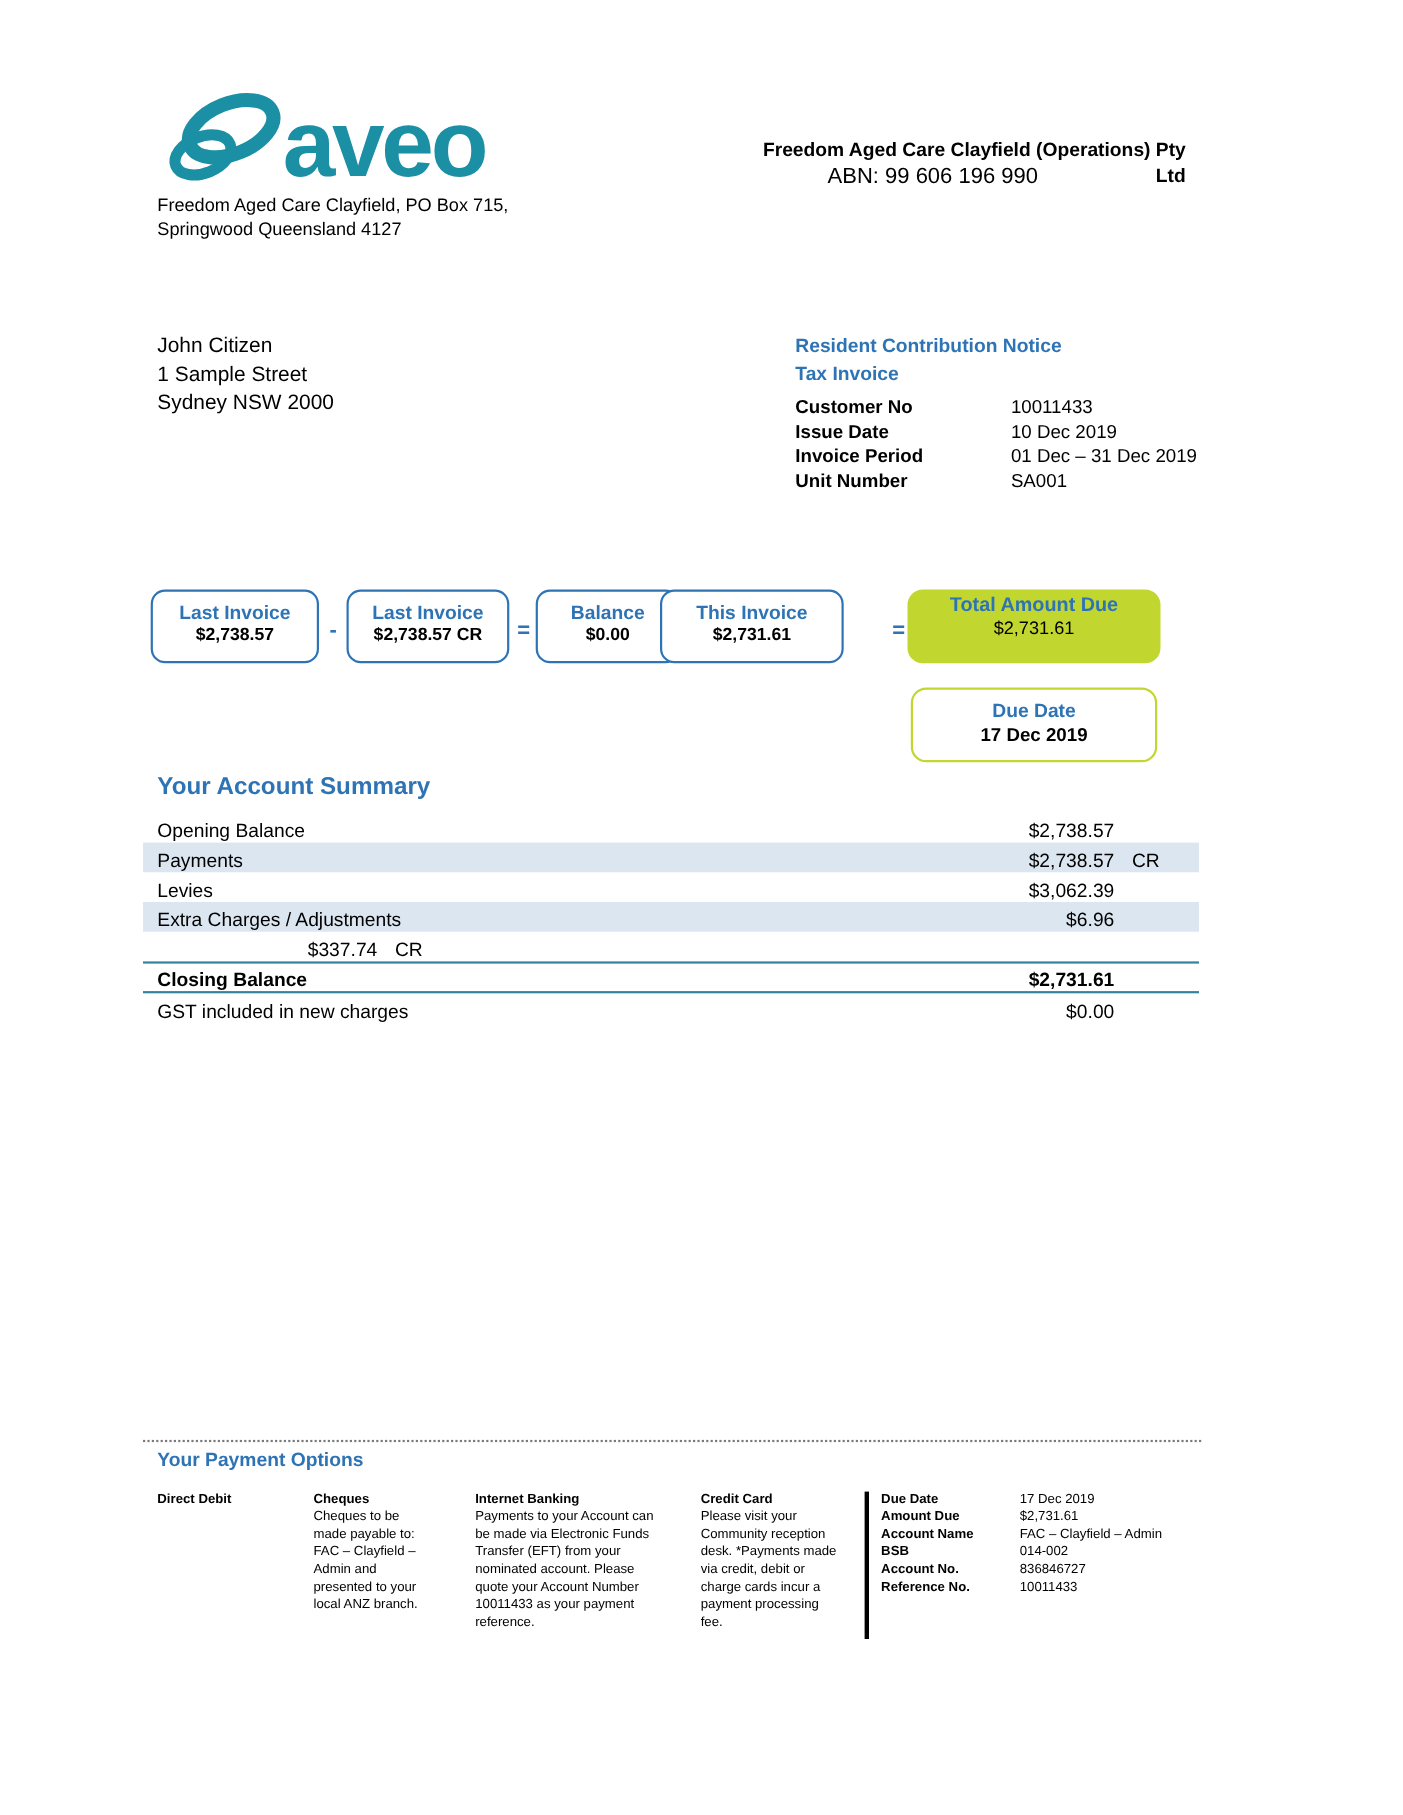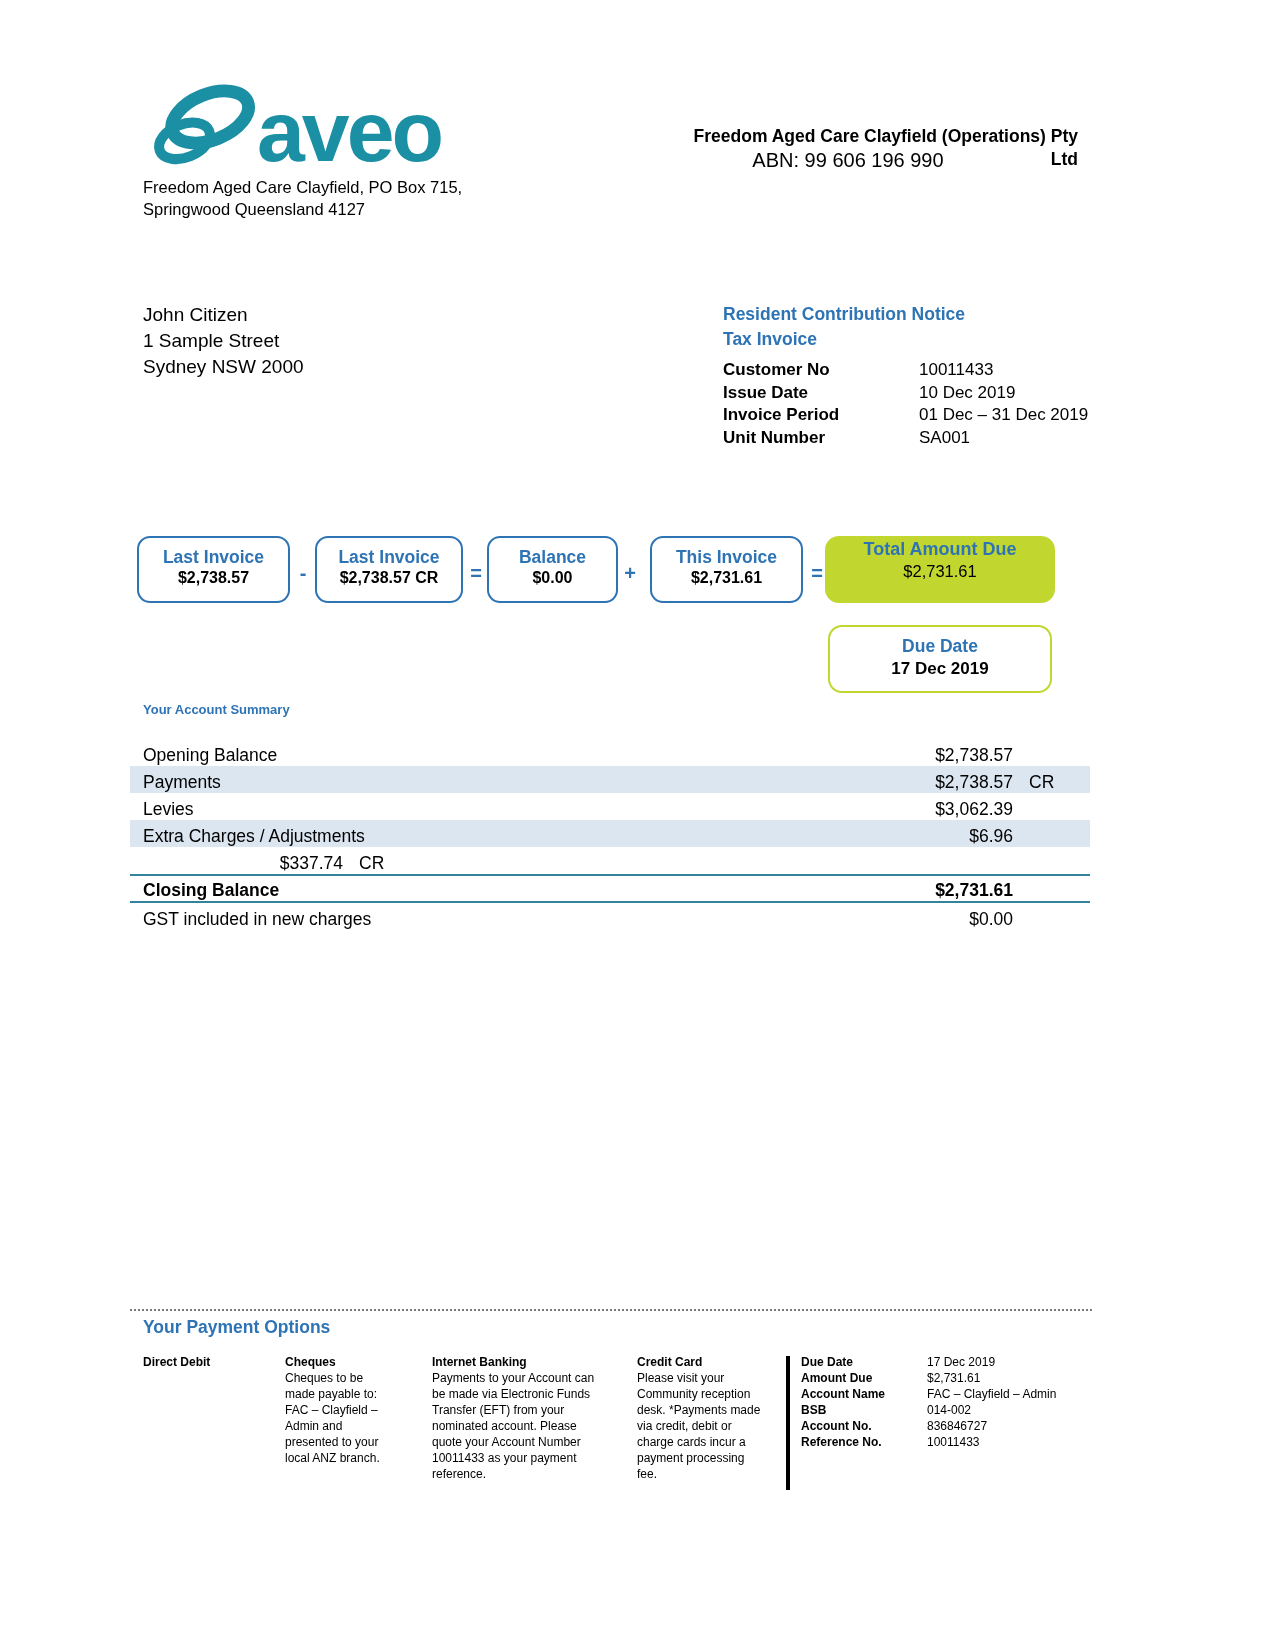--- a/index.html
+++ b/index.html
@@ -64,21 +64,21 @@
   .due-box {
     position: absolute; left: 828px; top: 625px; width: 224px; height: 68px;
     border: 2.5px solid #c1d72f; border-radius: 14px; background: #fff;
     text-align: center; padding-top: 9px;
   }
   .due-box .t { color: #2e74b5; font-weight: bold; font-size: 17.5px; line-height: 21px; }
   .due-box .v { color: #000; font-weight: bold; font-size: 17px; line-height: 23px; }
   
   .summary-title {
     position: absolute; left: 143px; top: 702px;
-    color: #2e74b5; font-weight: bold; font-size: 13px;
+    color: #2e74b5; font-weight: bold; font-size: 22px;
   }
   .summary { position: absolute; left: 130px; top: 739px; width: 960px; font-size: 17.5px; }
   .srow { display: flex; align-items: flex-end; height: 27px; padding-left: 13px; }
   .srow .lbl { flex: 1; }
   .srow .amt { width: 200px; text-align: right; }
   .srow .cr  { width: 77px; padding-left: 16px; }
   .srow.shaded { background: #dce6f1; }
   .srow.closing {
     border-top: 2.5px solid #31849b; border-bottom: 2px solid #31849b;
     font-weight: bold; height: 29px;
@@ -165,21 +165,21 @@
   <div class="calc-box" style="left:315px; width:148px;">
     <div class="t">Last Invoice</div>
     <div class="v">$2,738.57 CR</div>
   </div>
   <div class="calc-op" style="left:467px;">=</div>
   <div class="calc-box" style="left:487px; width:131px;">
     <div class="t">Balance</div>
     <div class="v">$0.00</div>
   </div>
   <div class="calc-op" style="left:621px;">+</div>
-  <div class="calc-box" style="left:650px; width:153px;">
+  <div class="calc-box" style="left:600px; width:167px;">
     <div class="t">This Invoice</div>
     <div class="v">$2,731.61</div>
   </div>
   <div class="calc-op" style="left:808px;">=</div>
   <div class="calc-total">
     <div class="t">Total Amount Due</div>
     <div class="v">$2,731.61</div>
   </div>
 
   <div class="due-box">

